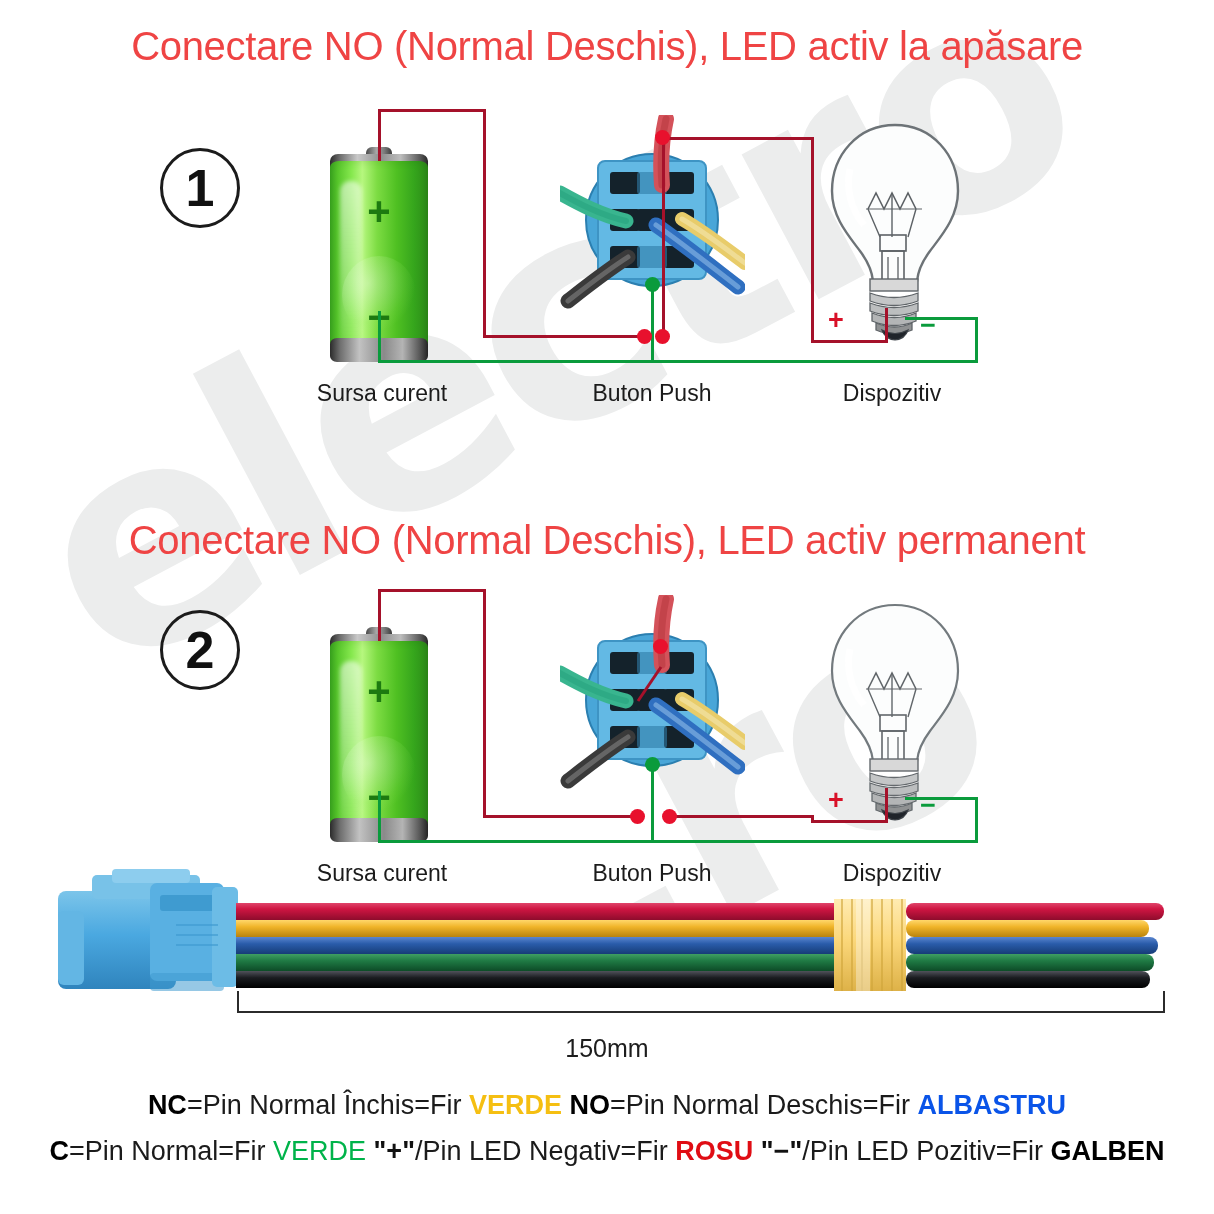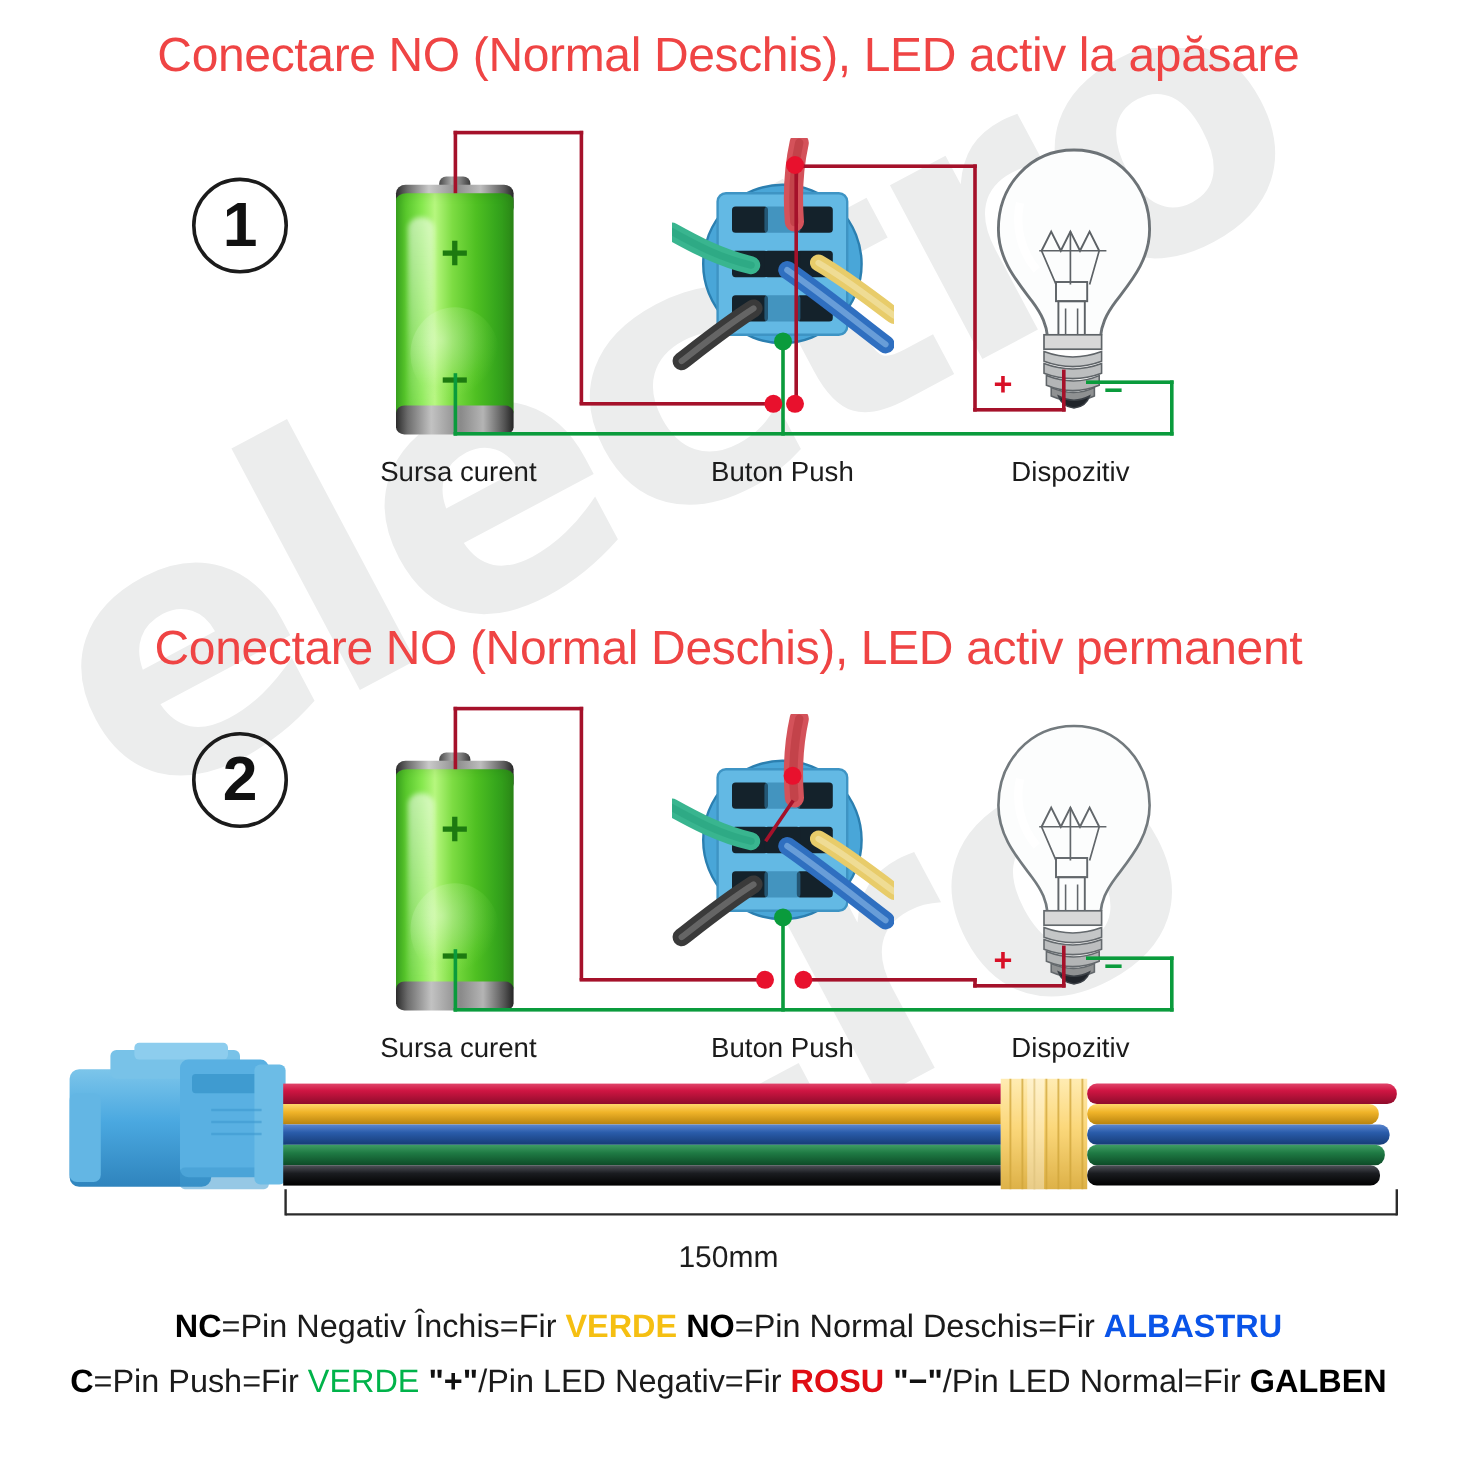--- a/index.html
+++ b/index.html
@@ -444,16 +444,16 @@
 
     <g>
       <line x1="238" y1="126" x2="238" y2="148" stroke="#2b2b2b" stroke-width="2"></line>
       <line x1="238" y1="147" x2="1164" y2="147" stroke="#2b2b2b" stroke-width="2"></line>
       <line x1="1164" y1="126" x2="1164" y2="148" stroke="#2b2b2b" stroke-width="2"></line>
     </g>
   </svg>
 
   <div id="measure-label">150mm</div>
 
-  <div class="legend" id="legend1"><span style="font-weight: 700; color: rgb(0, 0, 0);">NC</span><span>=Pin Negativ Închis=Fir </span><span class="c-yellow">VERDE</span><span>  </span><span style="font-weight: 700; color: rgb(0, 0, 0);">NO</span><span>=Pin Normal Deschis=Fir </span><span class="c-blue">ALBASTRU</span></div>
-  <div class="legend" id="legend2"><span style="font-weight: 700; color: rgb(0, 0, 0);">C</span><span>=Pin Push=Fir </span><span class="c-green">VERDE</span><span class="sym"> "+"</span><span>/Pin LED Negativ=Fir </span><span class="c-red">ROSU</span><span class="sym"> "−"</span><span>/Pin LED Normal=Fir </span><span class="c-black">GALBEN</span></div>
+  <div class="legend" id="legend1"><span style="font-weight: 700; color: rgb(0, 0, 0);">NC</span><span>=Pin Normal Închis=Fir </span><span class="c-yellow">VERDE</span><span>  </span><span style="font-weight: 700; color: rgb(0, 0, 0);">NO</span><span>=Pin Normal Deschis=Fir </span><span class="c-blue">ALBASTRU</span></div>
+  <div class="legend" id="legend2"><span style="font-weight: 700; color: rgb(0, 0, 0);">C</span><span>=Pin Normal=Fir </span><span class="c-green">VERDE</span><span class="sym"> "+"</span><span>/Pin LED Negativ=Fir </span><span class="c-red">ROSU</span><span class="sym"> "−"</span><span>/Pin LED Pozitiv=Fir </span><span class="c-black">GALBEN</span></div>
 
 </div>
 
 </body></html>

